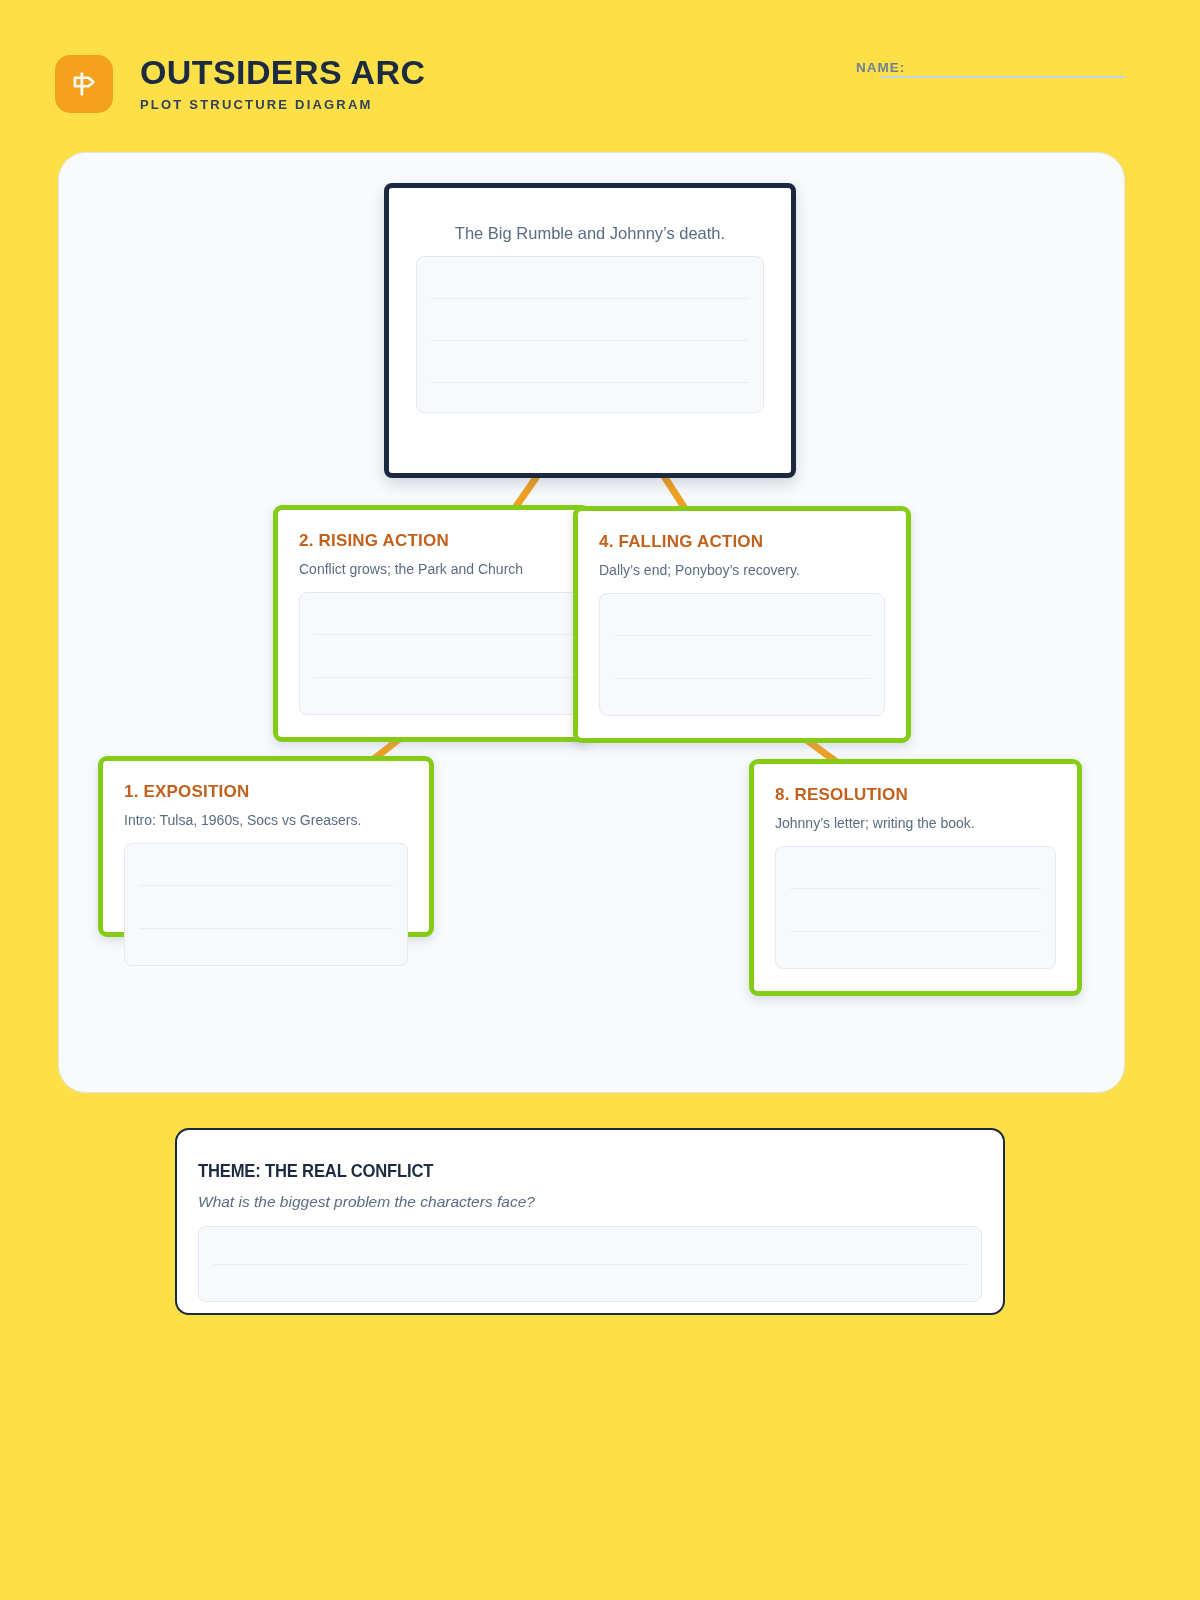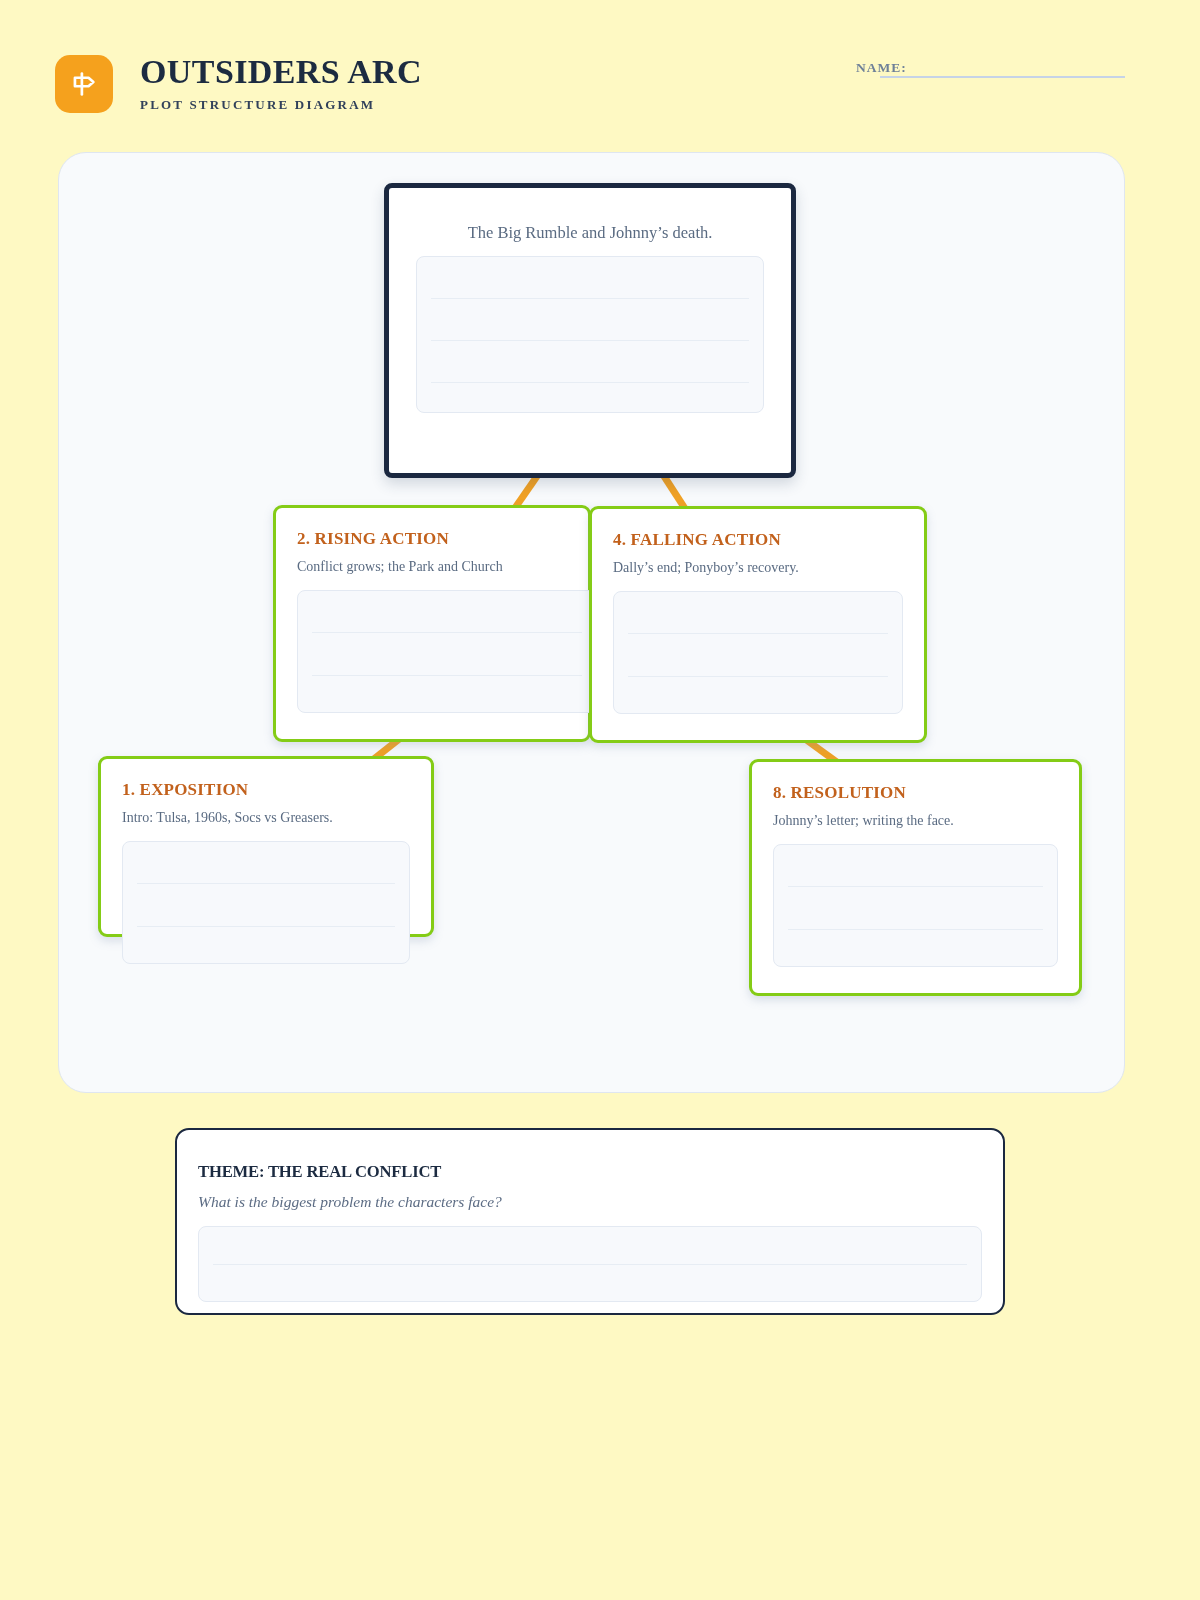--- a/index.html
+++ b/index.html
@@ -1,18 +1,18 @@
 <!DOCTYPE html>
 <html><head>
 <meta charset="utf-8">
 <style>
   html,body{margin:0;padding:0;background:#ffffff;}
   .sheet{
-    position:relative;width:1200px;height:1600px;background:#fef9c3;
-    font-family:Liberation Serif, serif;color:#1c2b41;overflow:hidden;
+    position:relative;width:1200px;height:1600px;background:#fde047;
+    font-family:Liberation Sans, sans-serif;color:#1c2b41;overflow:hidden;
   }
   
   .logo{
     position:absolute;left:55px;top:55px;width:58px;height:58px;
     background:#f5a11d;border-radius:15px;display:flex;align-items:center;justify-content:center;
   }
   .titles{position:absolute;left:140px;top:52px;}
   .titles h1{
     margin:0;font-size:34px;line-height:40px;font-weight:800;letter-spacing:.4px;color:#1c2b41;
   }
@@ -25,31 +25,31 @@
     position:absolute;left:880px;top:76px;width:245px;height:0;
     border-bottom:2px solid #c6d3e7;
   }
   
   .panel{
     position:absolute;left:58px;top:152px;width:1067px;height:941px;
     background:#f8fafc;border:1.5px solid #dfe6f0;border-radius:28px;box-sizing:border-box;
   }
   .connectors{position:absolute;left:0;top:0;z-index:1;}
   .stage{
-    position:absolute;background:#ffffff;border:3px solid #84cc16;border-radius:9px;
+    position:absolute;background:#ffffff;border:5px solid #84cc16;border-radius:9px;
     box-sizing:border-box;padding:21px 21px 0;box-shadow:0 4px 10px rgba(120,140,170,.25);
   }
   .stage h2{
     margin:0;font-size:17px;line-height:20px;font-weight:800;letter-spacing:.2px;color:#c2611c;
   }
   .stage p{
     margin:8px 0 0;font-size:14px;line-height:20px;color:#5a6b82;white-space:nowrap;
   }
   .stage.z2{z-index:2;}
-  .stage.z3{z-index:3;margin-left:16px;}
+  .stage.z3{z-index:3;}
   .stage.climax{
     left:325px;top:30px;width:412px;height:295px;z-index:4;
     border:5px solid #1b2840;border-radius:8px;text-align:center;padding:28px 27px 0;
     box-shadow:0 6px 14px rgba(40,60,90,.18);
   }
   .stage.climax h2{font-size:19px;line-height:23px;color:#1c2b41;letter-spacing:.3px;}
   .stage.climax p{margin-top:7px;font-size:16.5px;}
   .stage.rising{left:214px;top:352px;width:318px;height:237px;overflow:visible;}
   .stage.falling{left:514px;top:353px;width:338px;height:237px;}
   .stage.exposition{left:39px;top:603px;width:336px;height:181px;}
@@ -141,21 +141,21 @@
       <h2>1. EXPOSITION</h2>
       <p>Intro: Tulsa, 1960s, Socs vs Greasers.</p>
       <div class="write">
         <i></i>
         <i></i>
       </div>
     </div>
 
     <div class="stage resolution z2">
       <h2>8. RESOLUTION</h2>
-      <p>Johnny’s letter; writing the face.</p>
+      <p>Johnny’s letter; writing the book.</p>
       <div class="write">
         <i></i>
         <i></i>
       </div>
     </div>
 
   </div>
 
   <div class="themebox">
     <h2>THEME: THE REAL CONFLICT</h2>

